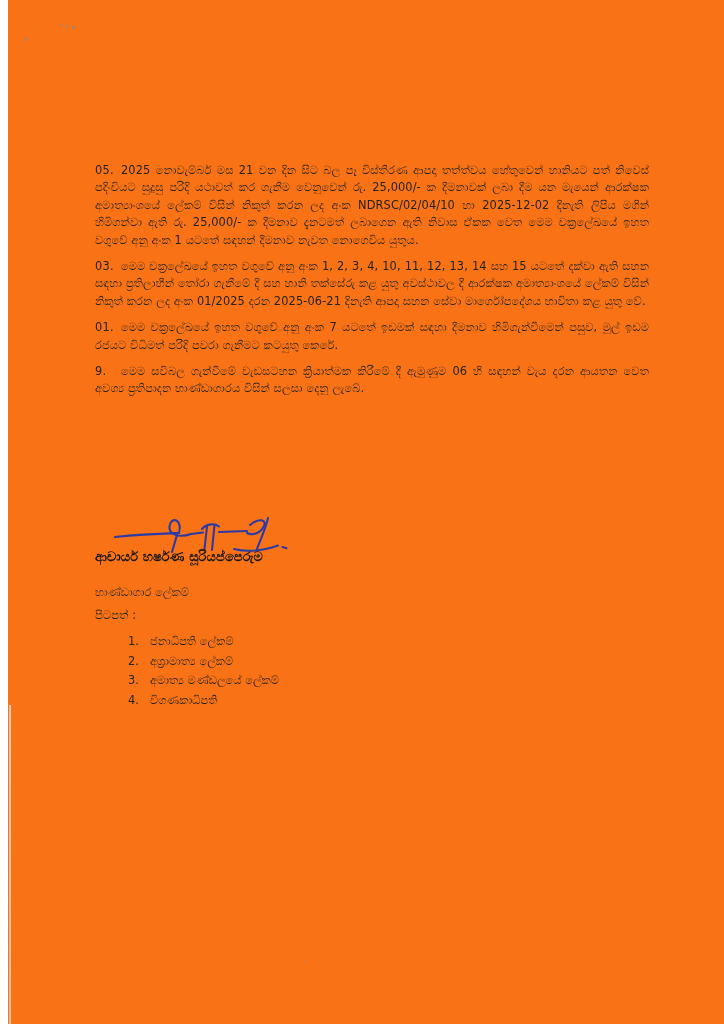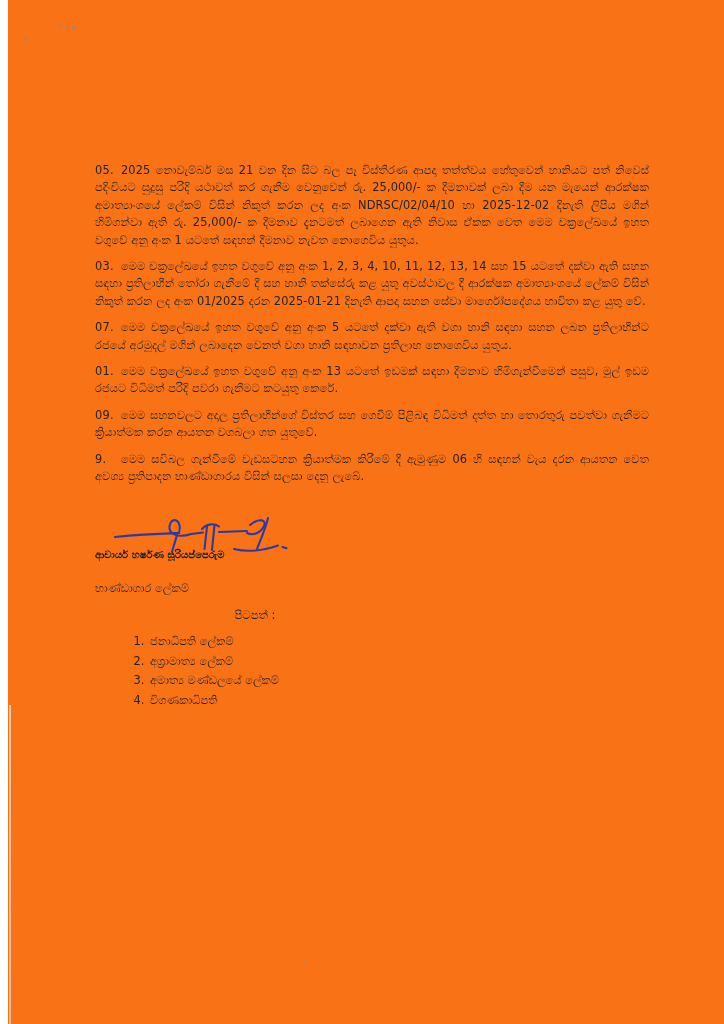--- a/index.html
+++ b/index.html
@@ -47,33 +47,33 @@
   }
   .para .num {
     display: inline-block;
     min-width: 26px;
     letter-spacing: .2px;
   }
 
   .signature-block { position: absolute; left: 87px; top: 505px; width: 320px; }
   .signature-svg { display: block; margin-left: 12px; }
   .signatory-name {
-    font-size: 10px;
+    font-size: 13px;
     font-weight: bold;
     color: #171717;
     margin-top: -6px;
     letter-spacing: .1px;
   }
   .signatory-title {
     font-size: 11.4px;
     color: #2a2a2a;
     margin-top: 20px;
   }
 
-  .copies-block { position: absolute; left: 87px; top: 608px; width: 320px; text-align: center; }
+  .copies-block { position: absolute; left: 87px; top: 608px; width: 320px; }
   .copies-label { font-size: 11.6px; color: #232323; }
   .copies-list { margin-top: 10px; }
   .copy-item {
     display: flex;
     font-size: 11.4px;
     line-height: 19.5px;
     color: #232323;
   }
   .copy-item .cnum { width: 22px; margin-left: 33px; }
 </style>
@@ -85,24 +85,22 @@
   <span class="speck s1"></span>
   <span class="speck s2"></span>
   <span class="speck s3"></span>
   <span class="speck s4"></span>
   <span class="speck s5"></span>
   <span class="speck s6"></span>
   <span class="scan-edge"></span>
 
   <div class="content">
     <p class="para"><span class="num">05.</span><span>2025 නොවැම්බර් මස 21 වන දින සිට බල පෑ විස්තීරණ ආපදා තත්ත්වය හේතුවෙන් හානියට පත් නිවෙස් පදිංචියට සුදුසු පරිදි යථාවත් කර ගැනීම වෙනුවෙන් රු. 25,000/- ක දීමනාවක් ලබා දීම යන මැයෙන් ආරක්ෂක අමාත්‍යාංශයේ ලේකම් විසින් නිකුත් කරන ලද අංක NDRSC/02/04/10 හා 2025-12-02 දිනැති ලිපිය මගින් හිමිගන්වා ඇති රු. 25,000/- ක දීමනාව දැනටමත් ලබාගෙන ඇති නිවාස ඒකක වෙත මෙම චක්‍රලේඛයේ ඉහත වගුවේ අනු අංක 1 යටතේ සඳහන් දීමනාව නැවත නොගෙවිය යුතුය.</span></p>
-    <p class="para"><span class="num">03.</span><span>මෙම චක්‍රලේඛයේ ඉහත වගුවේ අනු අංක 1, 2, 3, 4, 10, 11, 12, 13, 14 සහ 15 යටතේ දක්වා ඇති සහන සඳහා ප්‍රතිලාභීන් තෝරා ගැනීමේ දී සහ හානි තක්සේරු කළ යුතු අවස්ථාවල දී ආරක්ෂක අමාත්‍යාංශයේ ලේකම් විසින් නිකුත් කරන ලද අංක 01/2025 දරන 2025-01-21 දිනැති ආපදා සහන සේවා මාර්ගෝපදේශය භාවිතා කළ යුතු වේ.</span></p>
-    <p class="para"><span class="num">07.</span><span>මෙම චක්‍රලේඛයේ ඉහත වගුවේ අනු අංක 5 යටතේ දක්වා ඇති වගා හානි සඳහා සහන ලබන ප්‍රතිලාභීන්ට රජයේ අරමුදල් මගින් ලබාදෙන වෙනත් වගා හානි සඳහාවන ප්‍රතිලාභ නොගෙවිය යුතුය.</span></p>
-    <p class="para"><span class="num">01.</span><span>මෙම චක්‍රලේඛයේ ඉහත වගුවේ අනු අංක 13 යටතේ ඉඩමක් සඳහා දීමනාව හිමිගැන්වීමෙන් පසුව, මුල් ඉඩම රජයට විධිමත් පරිදි පවරා ගැනීමට කටයුතු කෙරේ.</span></p>
-    <p class="para"><span class="num">09.</span><span>මෙම සහනවලට අදාල ප්‍රතිලාභීන්ගේ විස්තර සහ ගෙවීම් පිළිබඳ විධිමත් දත්ත හා තොරතුරු පවත්වා ගැනීමට ක්‍රියාත්මක කරන ආයතන වගබලා ගත යුතුවේ.</span></p>
+    <p class="para"><span class="num">03.</span><span>මෙම චක්‍රලේඛයේ ඉහත වගුවේ අනු අංක 1, 2, 3, 4, 10, 11, 12, 13, 14 සහ 15 යටතේ දක්වා ඇති සහන සඳහා ප්‍රතිලාභීන් තෝරා ගැනීමේ දී සහ හානි තක්සේරු කළ යුතු අවස්ථාවල දී ආරක්ෂක අමාත්‍යාංශයේ ලේකම් විසින් නිකුත් කරන ලද අංක 01/2025 දරන 2025-06-21 දිනැති ආපදා සහන සේවා මාර්ගෝපදේශය භාවිතා කළ යුතු වේ.</span></p>
+    <p class="para"><span class="num">01.</span><span>මෙම චක්‍රලේඛයේ ඉහත වගුවේ අනු අංක 7 යටතේ ඉඩමක් සඳහා දීමනාව හිමිගැන්වීමෙන් පසුව, මුල් ඉඩම රජයට විධිමත් පරිදි පවරා ගැනීමට කටයුතු කෙරේ.</span></p>
     <p class="para"><span class="num">9.</span><span>මෙම සවිබල ගැන්වීමේ වැඩසටහන ක්‍රියාත්මක කිරීමේ දී ඇමුණුම 06 හි සඳහන් වැය දරන ආයතන වෙත අවශ්‍ය ප්‍රතිපාදන භාණ්ඩාගාරය විසින් සලසා දෙනු ලැබේ.</span></p>
   </div>
 
   <div class="signature-block">
     <svg class="signature-svg" width="190" height="50" viewBox="0 0 190 50" fill="none" stroke="#2b3aa5" stroke-width="2.1" stroke-linecap="round" stroke-linejoin="round">
       <path d="M8,32 C38,29 58,28.5 72,28"></path>
       <path d="M72,28 C76,14 64,11 62.5,21 C61.5,30 72,33 84,29"></path>
       <path d="M70,30 L65,47"></path>
       <path d="M84,29 L96,27.5"></path>
       <path d="M95,24 C100,18 108,18.5 112,21.5"></path>

